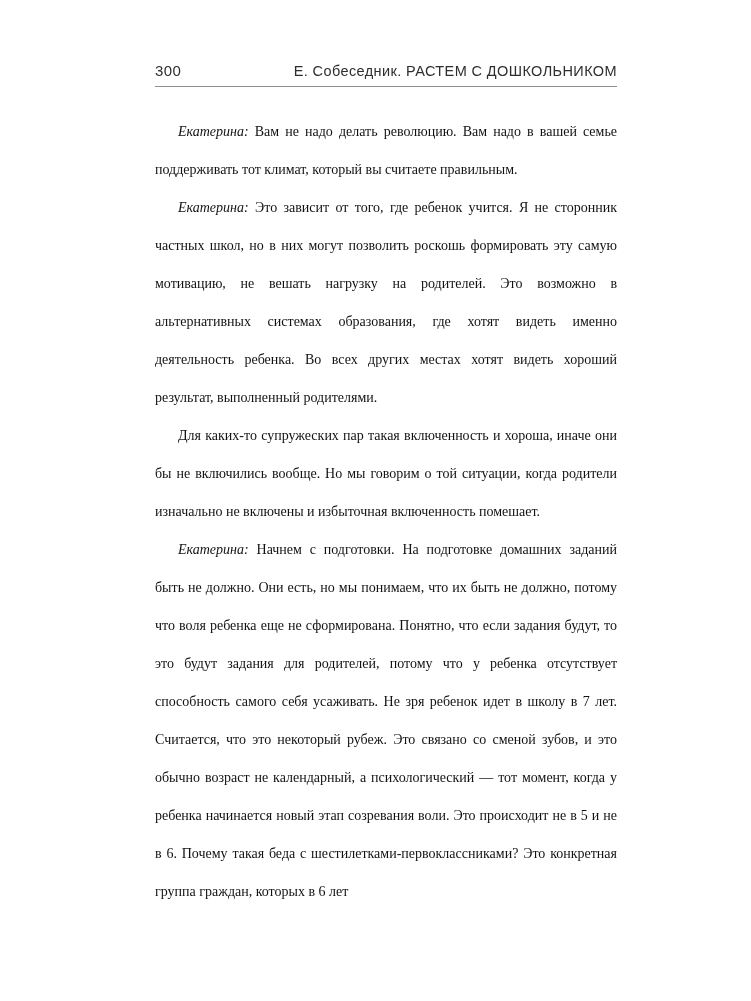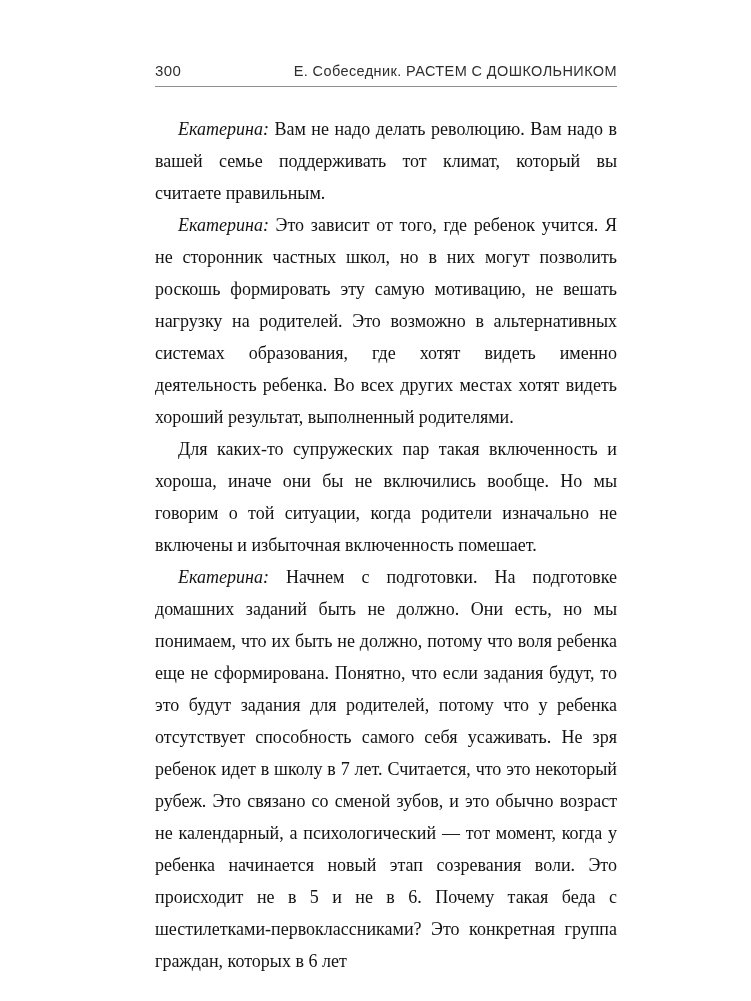--- a/index.html
+++ b/index.html
@@ -33,22 +33,22 @@
     .running-head .page-number {
       font-size: 15px;
     }
     .rule {
       border-bottom: 1px solid #8f8f8f;
       margin-top: 7px;
       margin-bottom: 26px;
     }
     .body-text {
       font-family: "Liberation Serif", serif;
-      font-size: 18px;
-      line-height: 32px;
+      font-size: 14px;
+      line-height: 38px;
       color: #121212;
       text-align: justify;
     }
     .body-text p {
       margin: 0;
       text-indent: 23px;
     }
     .speaker {
       font-style: italic;
     }

